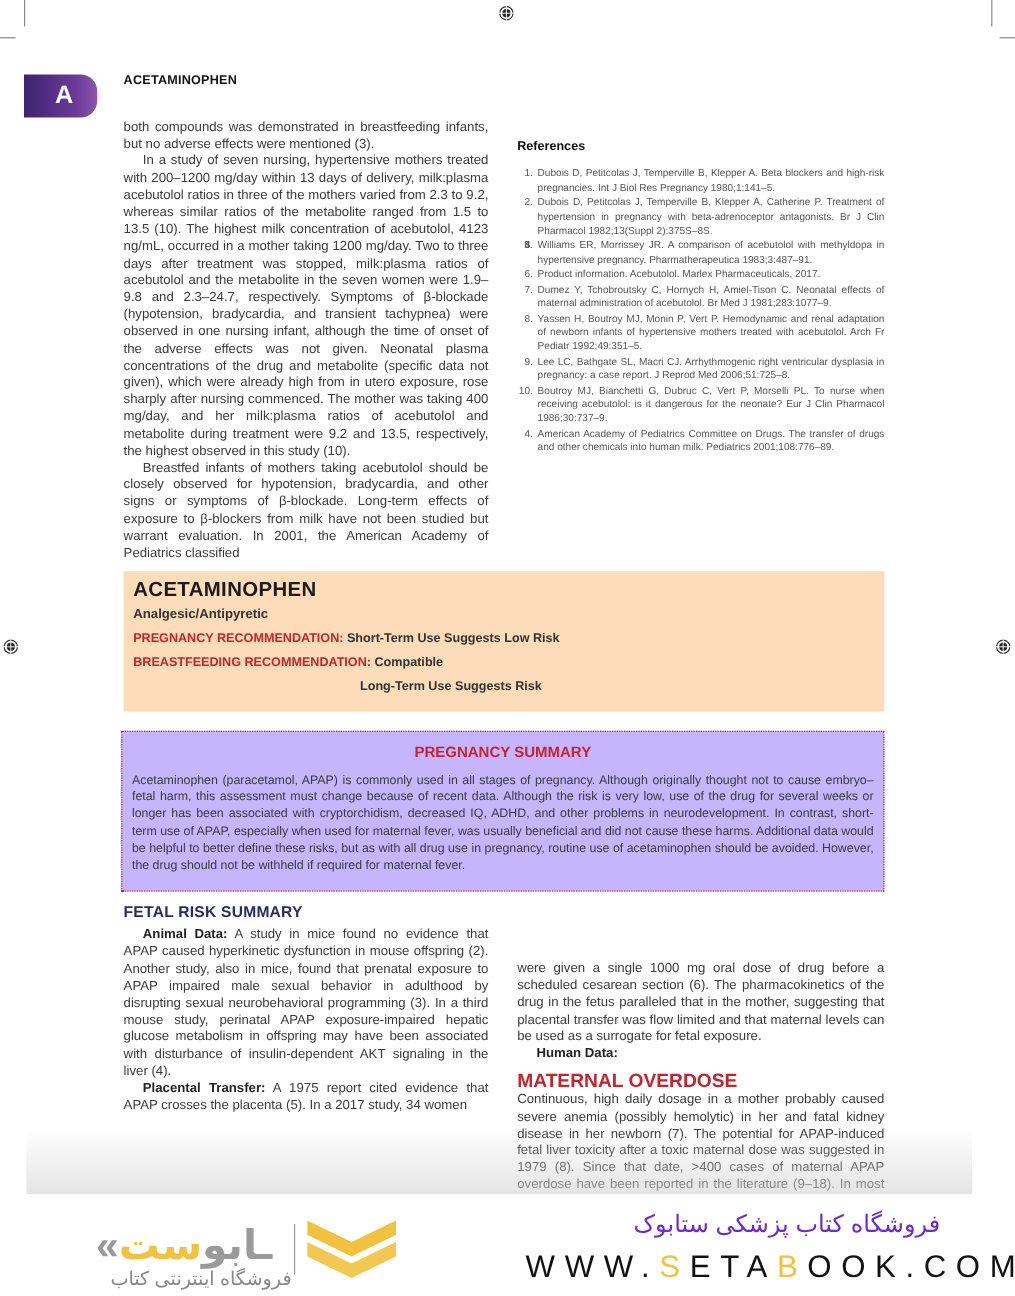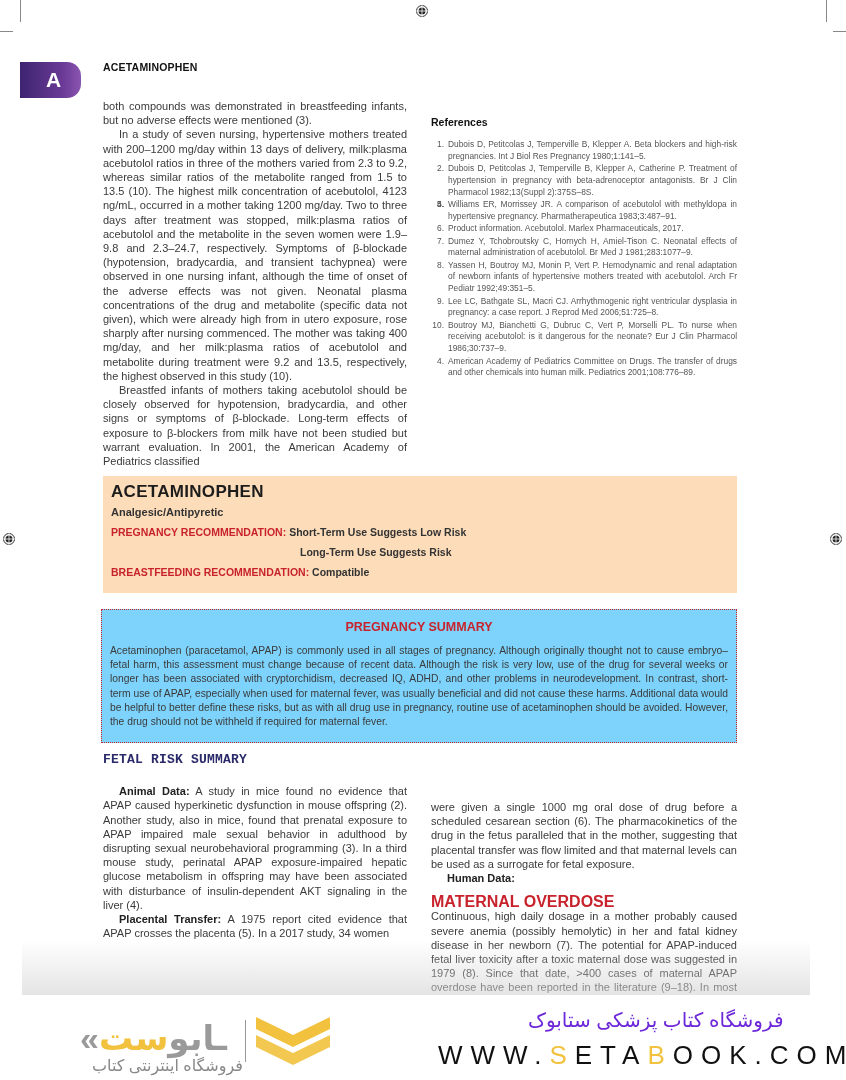--- a/index.html
+++ b/index.html
@@ -19,21 +19,21 @@
     .refs-title { font-weight:bold; font-size:10.5px; color:#111; margin:16px 0 10px 0; }
     .refs { margin:0; padding:0; list-style:none; font-size:8.4px; line-height:11.8px; color:#555; }
     .refs li { position:relative; padding-left:17px; margin-bottom:0.5px; text-align:justify; }
     .refs li .num { position:absolute; left:0; width:13px; text-align:right; }
     .drug-box { position:absolute; left:103px; top:476px; width:634px; height:117px; background:#fddcb9; box-sizing:border-box; padding:6px 8px; }
     .drug-title { font-size:17px; font-weight:bold; color:#1c1c1c; letter-spacing:0.3px; }
     .drug-class { font-size:11px; font-weight:bold; color:#333; margin-top:4px; }
     .rec-row { font-size:10.5px; font-weight:bold; color:#333; margin-top:8px; }
     .rec-label { color:#c8232c; }
     .rec-indent { padding-left:189px; }
-    .preg-box { position:absolute; left:101px; top:609px; width:636px; height:134px; background:#7dd3fc;
+    .preg-box { position:absolute; left:101px; top:609px; width:636px; height:134px; background:#c4b5fd;
       border:1.5px dotted #c8232c; box-sizing:border-box; padding:8px 8px; }
     .preg-title { text-align:center; color:#c8232c; font-weight:bold; font-size:12.5px; margin-top:2px; margin-bottom:10px; }
     .preg-text { font-size:10.3px; line-height:14.2px; color:#3a3a3a; text-align:justify; }
     .section-head { font-size:13px; font-weight:bold; color:#2a2a6a; letter-spacing:0.2px; }
     .red-head { font-size:16px; font-weight:bold; color:#c8232c; margin-top:10px; }
     .bold-run { font-weight:bold; color:#222; }
     .shade { position:absolute; left:22px; top:940px; width:788px; height:55px;
       background:linear-gradient(180deg, rgba(255,255,255,0) 0%, rgba(210,210,210,0.6) 100%); pointer-events:none; }
     .footer { position:absolute; left:0; top:995px; width:846px; height:85px; background:#fff; }
     .logo-text { position:absolute; left:80px; top:1018px; font-size:34px; font-weight:bold; color:#9a9a9a; letter-spacing:-1px; }
@@ -97,34 +97,34 @@
   </ol>
 </div>
 
 <div class="drug-box">
   <div class="drug-title">ACETAMINOPHEN</div>
   <div class="drug-class">Analgesic/Antipyretic</div>
   <div class="rec-row">
     <span class="rec-label">PREGNANCY RECOMMENDATION:</span>
     <span>Short-Term Use Suggests Low Risk</span>
   </div>
-  <div class="rec-row rec-indent">Long-Term Use Suggests Risk</div>
   <div class="rec-row">
     <span class="rec-label">BREASTFEEDING RECOMMENDATION:</span>
     <span>Compatible</span>
   </div>
+  <div class="rec-row rec-indent">Long-Term Use Suggests Risk</div>
 </div>
 
 <div class="preg-box">
   <div class="preg-title">PREGNANCY SUMMARY</div>
   <div class="preg-text">Acetaminophen (paracetamol, APAP) is commonly used in all stages of pregnancy. Although originally thought not to cause embryo–fetal harm, this assessment must change because of recent data. Although the risk is very low, use of the drug for several weeks or longer has been associated with cryptorchidism, decreased IQ, ADHD, and other problems in neurodevelopment. In contrast, short-term use of APAP, especially when used for maternal fever, was usually beneficial and did not cause these harms. Additional data would be helpful to better define these risks, but as with all drug use in pregnancy, routine use of acetaminophen should be avoided. However, the drug should not be withheld if required for maternal fever.</div>
 </div>
 
 <div class="col" style="left:103px;top:753px;width:304px;">
-  <div class="section-head" style="margin-bottom:17px;font-family:Liberation Mono, monospace;">FETAL RISK SUMMARY</div>
+  <div class="section-head" style="margin-bottom:5px;">FETAL RISK SUMMARY</div>
   <p class="ind"><span class="bold-run">Animal Data:</span><span> A study in mice found no evidence that APAP caused hyperkinetic dysfunction in mouse offspring (2). Another study, also in mice, found that prenatal exposure to APAP impaired male sexual behavior in adulthood by disrupting sexual neurobehavioral programming (3). In a third mouse study, perinatal APAP exposure-impaired hepatic glucose metabolism in offspring may have been associated with disturbance of insulin-dependent AKT signaling in the liver (4).</span></p>
   <p class="ind"><span class="bold-run">Placental Transfer:</span><span> A 1975 report cited evidence that APAP crosses the placenta (5). In a 2017 study, 34 women</span></p>
 </div>
 
 <div class="col" style="left:431px;top:752px;width:306px;margin-top:48px;">
   <p>were given a single 1000 mg oral dose of drug before a scheduled cesarean section (6). The pharmacokinetics of the drug in the fetus paralleled that in the mother, suggesting that placental transfer was flow limited and that maternal levels can be used as a surrogate for fetal exposure.</p>
   <p class="ind bold-run">Human Data:</p>
   <div class="red-head">MATERNAL OVERDOSE</div>
   <p><span>Continuous, high daily dosage in a mother probably caused severe anemia (possibly hemolytic) in her and fatal kidney disease in her newborn (7). The potential for APAP-induced fetal liver toxicity after a toxic maternal dose was suggested in 1979 (8). Since that date, &gt;400 cases of maternal APAP overdose have been reported in the literature (9–18). In most of these cases, prompt treatment of the mother with </span><i>N</i><span>-acetylcysteine and other therapy prevented death of her and the fetus.</span></p>
 </div>

